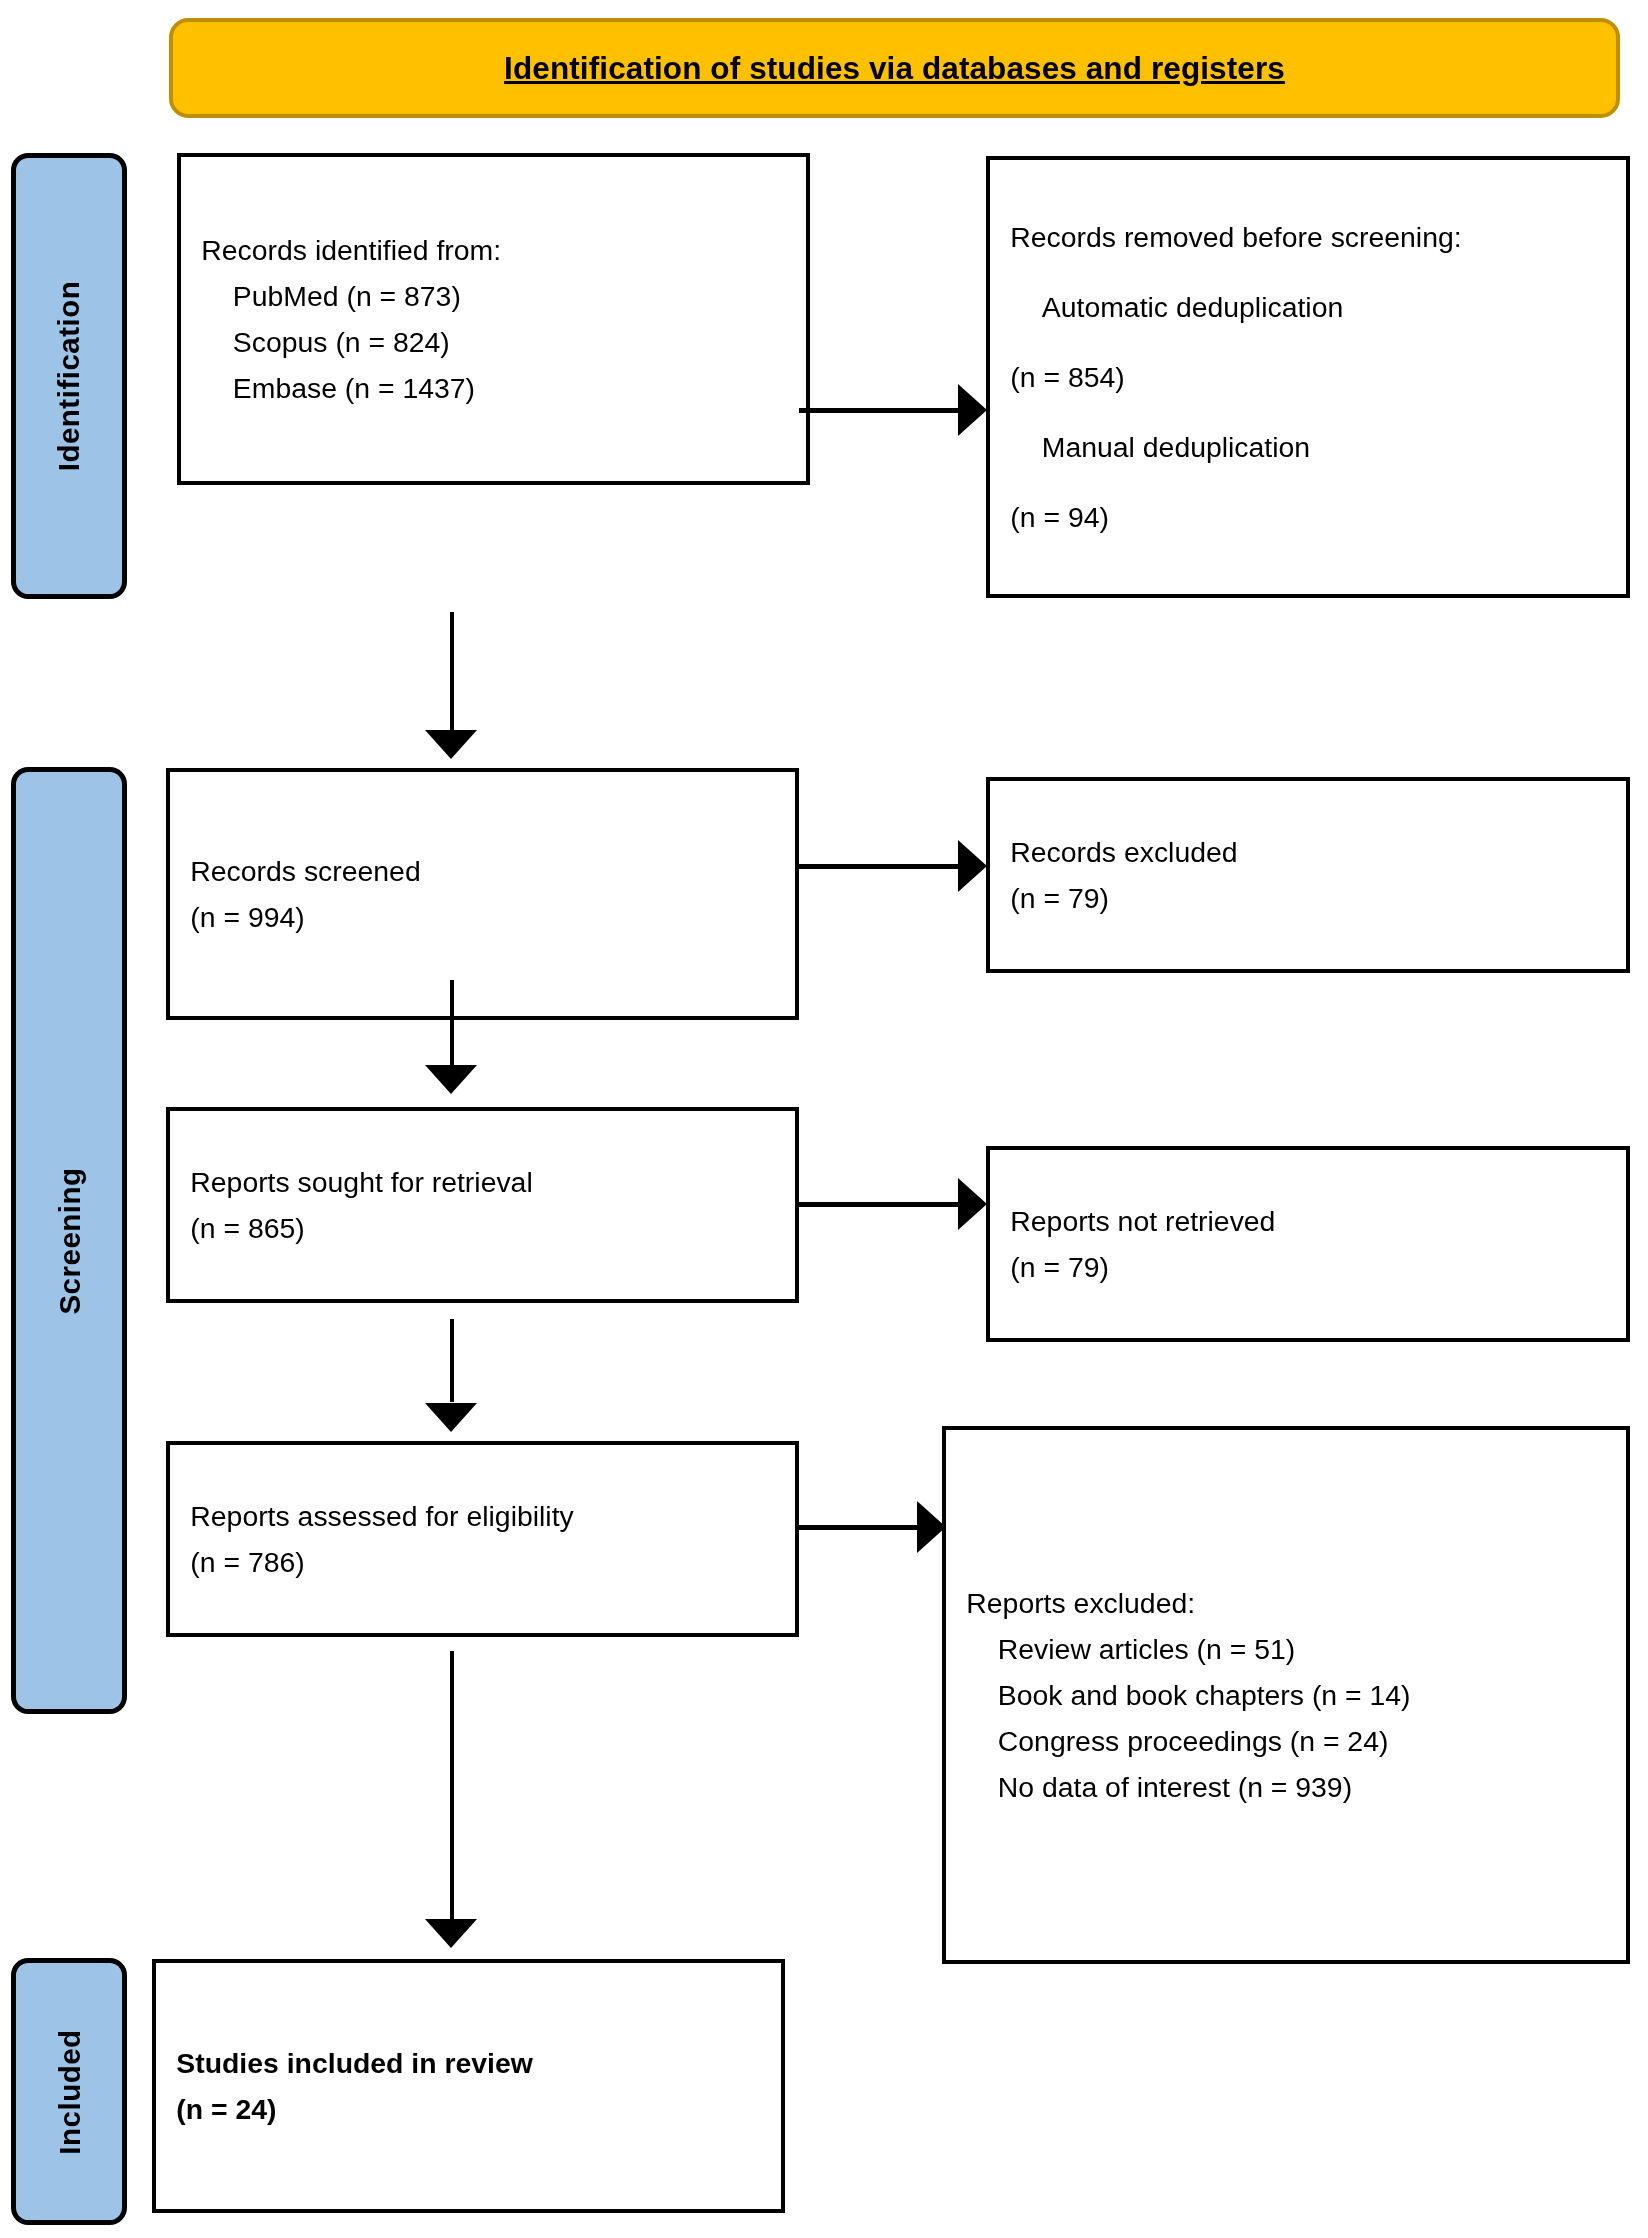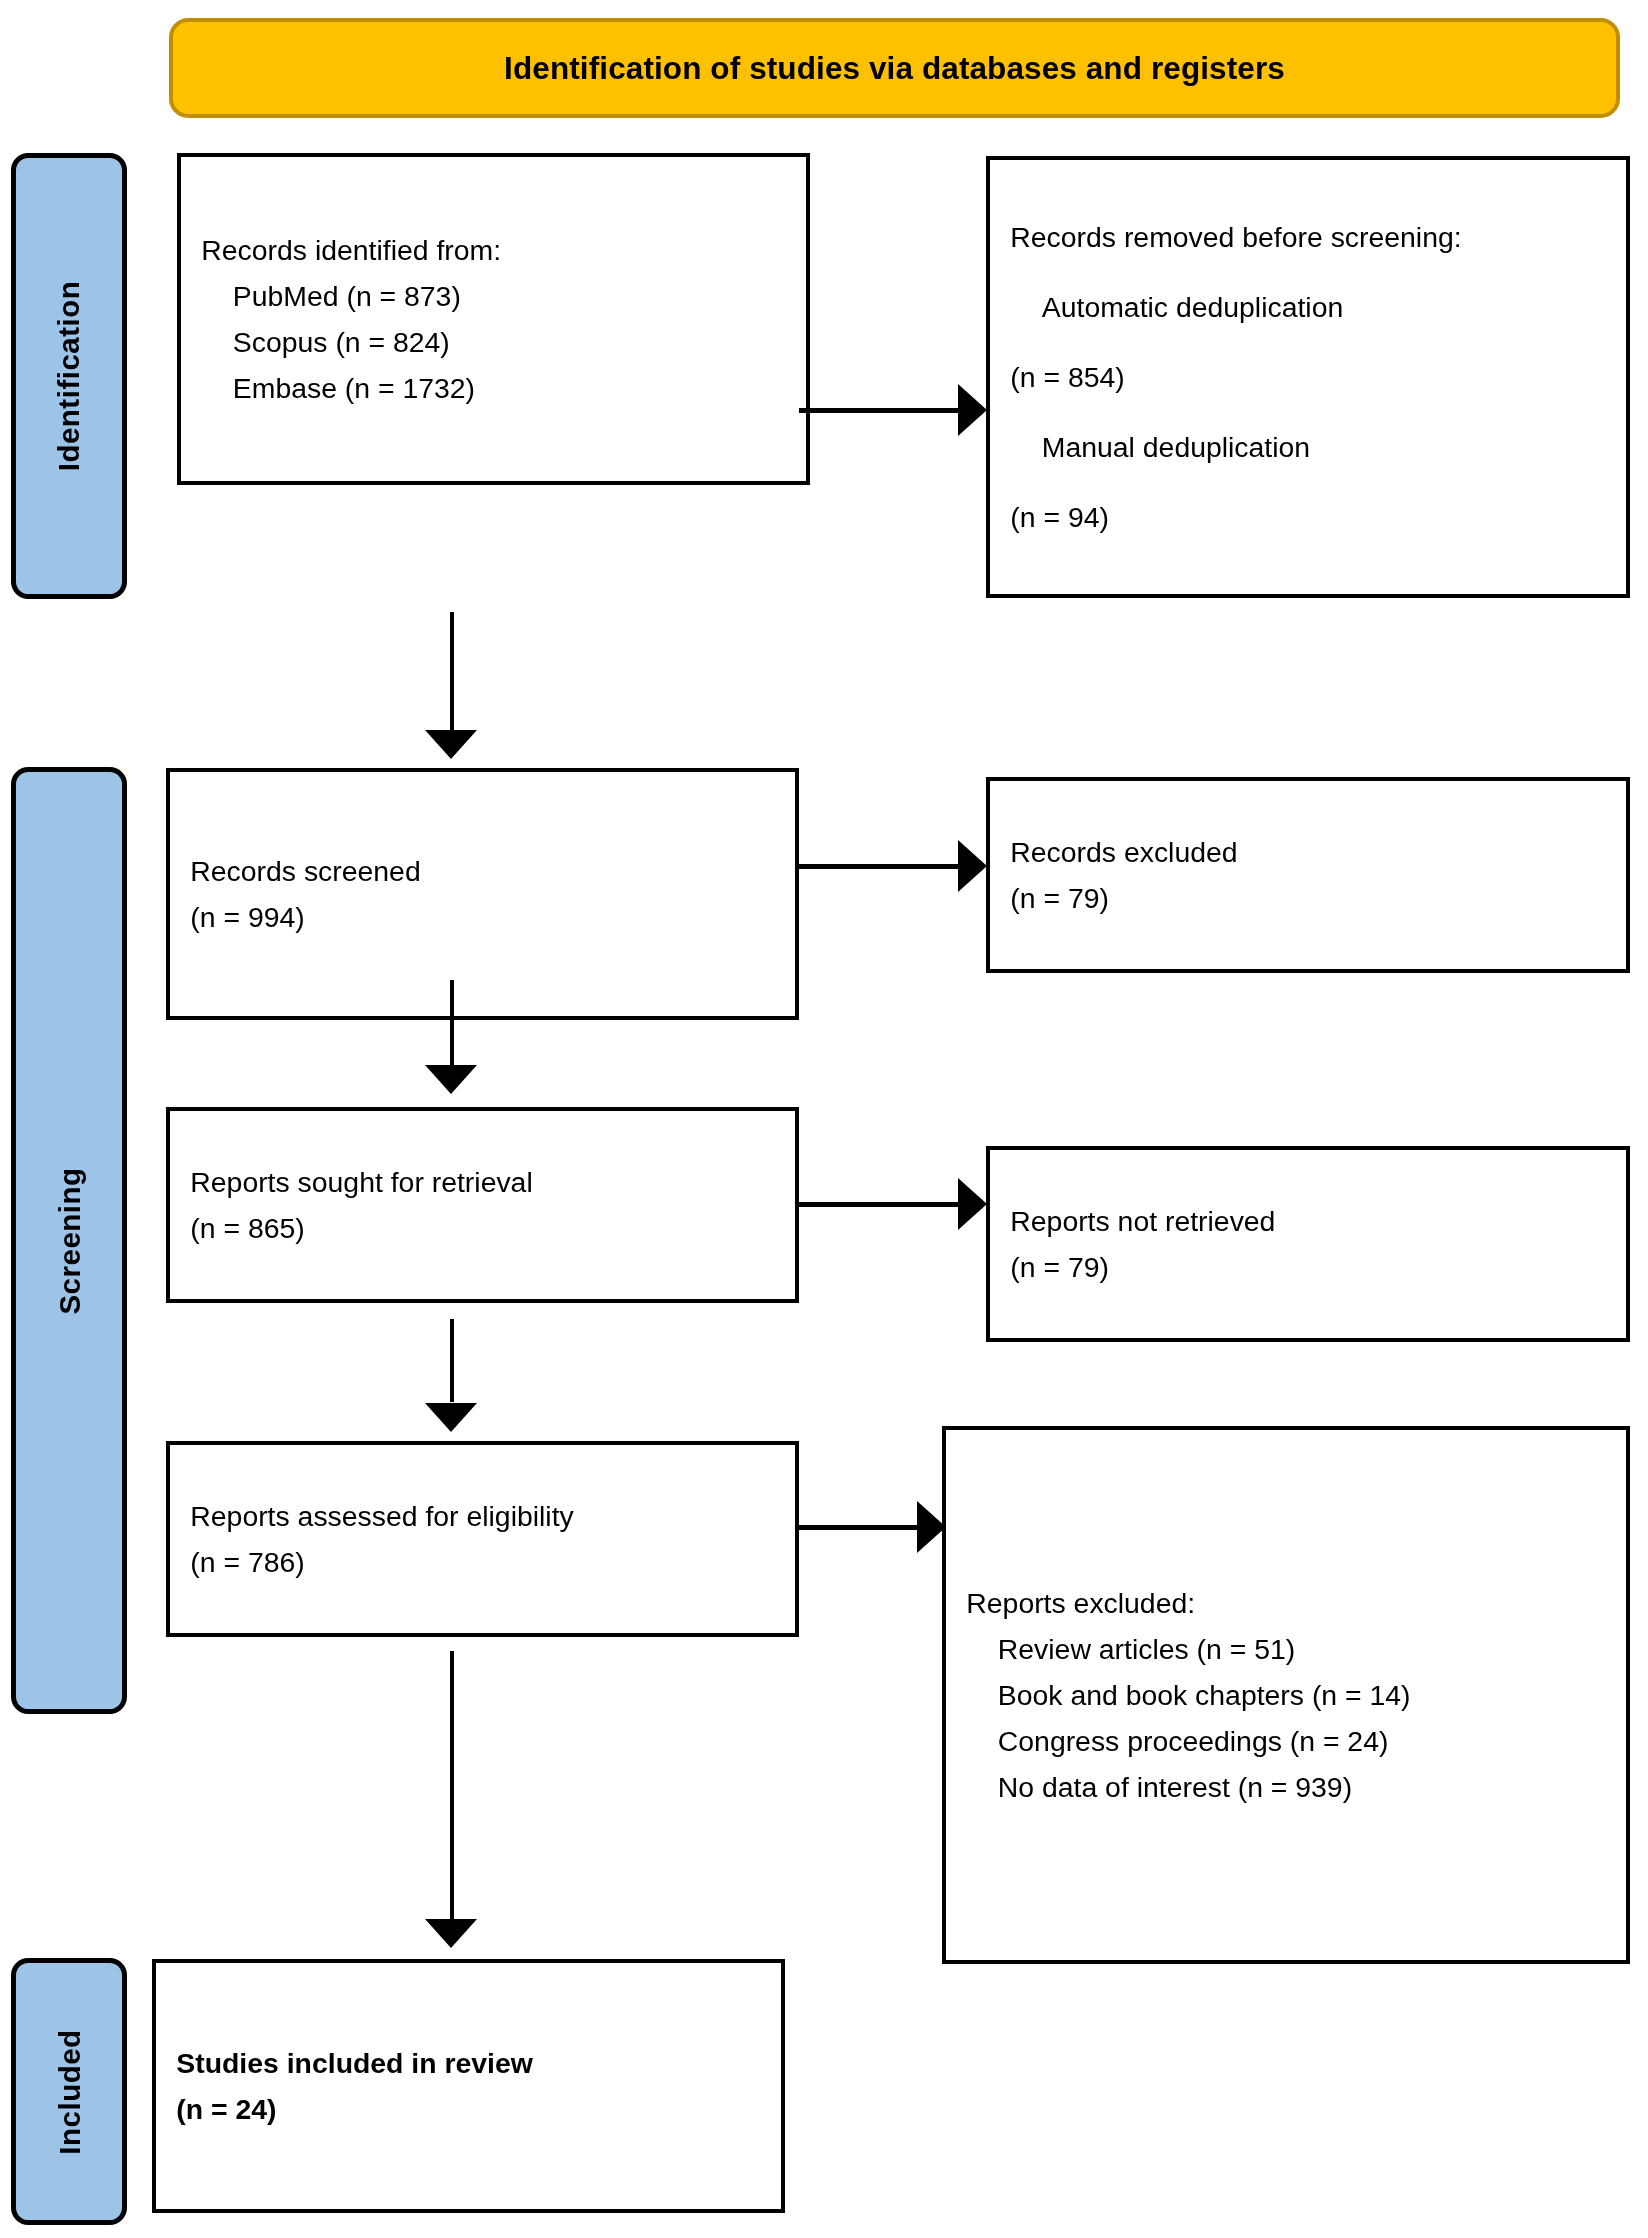--- a/index.html
+++ b/index.html
@@ -34,20 +34,21 @@
     align-items: center;
     justify-content: center;
   }
   .banner-text {
     font-size: 31.5px;
     font-weight: bold;
     color: #000000;
     letter-spacing: 0.1px;
     text-align: center;
     white-space: nowrap;
+    text-decoration: underline;
   }
 
   
   .stage {
     position: absolute;
     left: 11.2px;
     width: 116px;
     box-sizing: border-box;
     background: #9DC3E6;
     border: 5.6px solid #000000;
@@ -174,21 +175,21 @@
     <span class="stage-text">Screening</span>
   </div>
   <div class="stage" id="stage-included">
     <span class="stage-text">Included</span>
   </div>
 
   <div class="box" id="box-identified">
     <div class="box-line">Records identified from:</div>
     <div class="box-line indent">PubMed (n = 873)</div>
     <div class="box-line indent">Scopus (n = 824)</div>
-    <div class="box-line indent">Embase (n = 1732)</div>
+    <div class="box-line indent">Embase (n = 1437)</div>
   </div>
 
   <div class="box" id="box-removed">
     <div class="box-line">Records removed before screening:</div>
     <div class="box-line indent">Automatic deduplication</div>
     <div class="box-line">(n = 854)</div>
     <div class="box-line indent">Manual deduplication</div>
     <div class="box-line">(n = 94)</div>
   </div>
 

